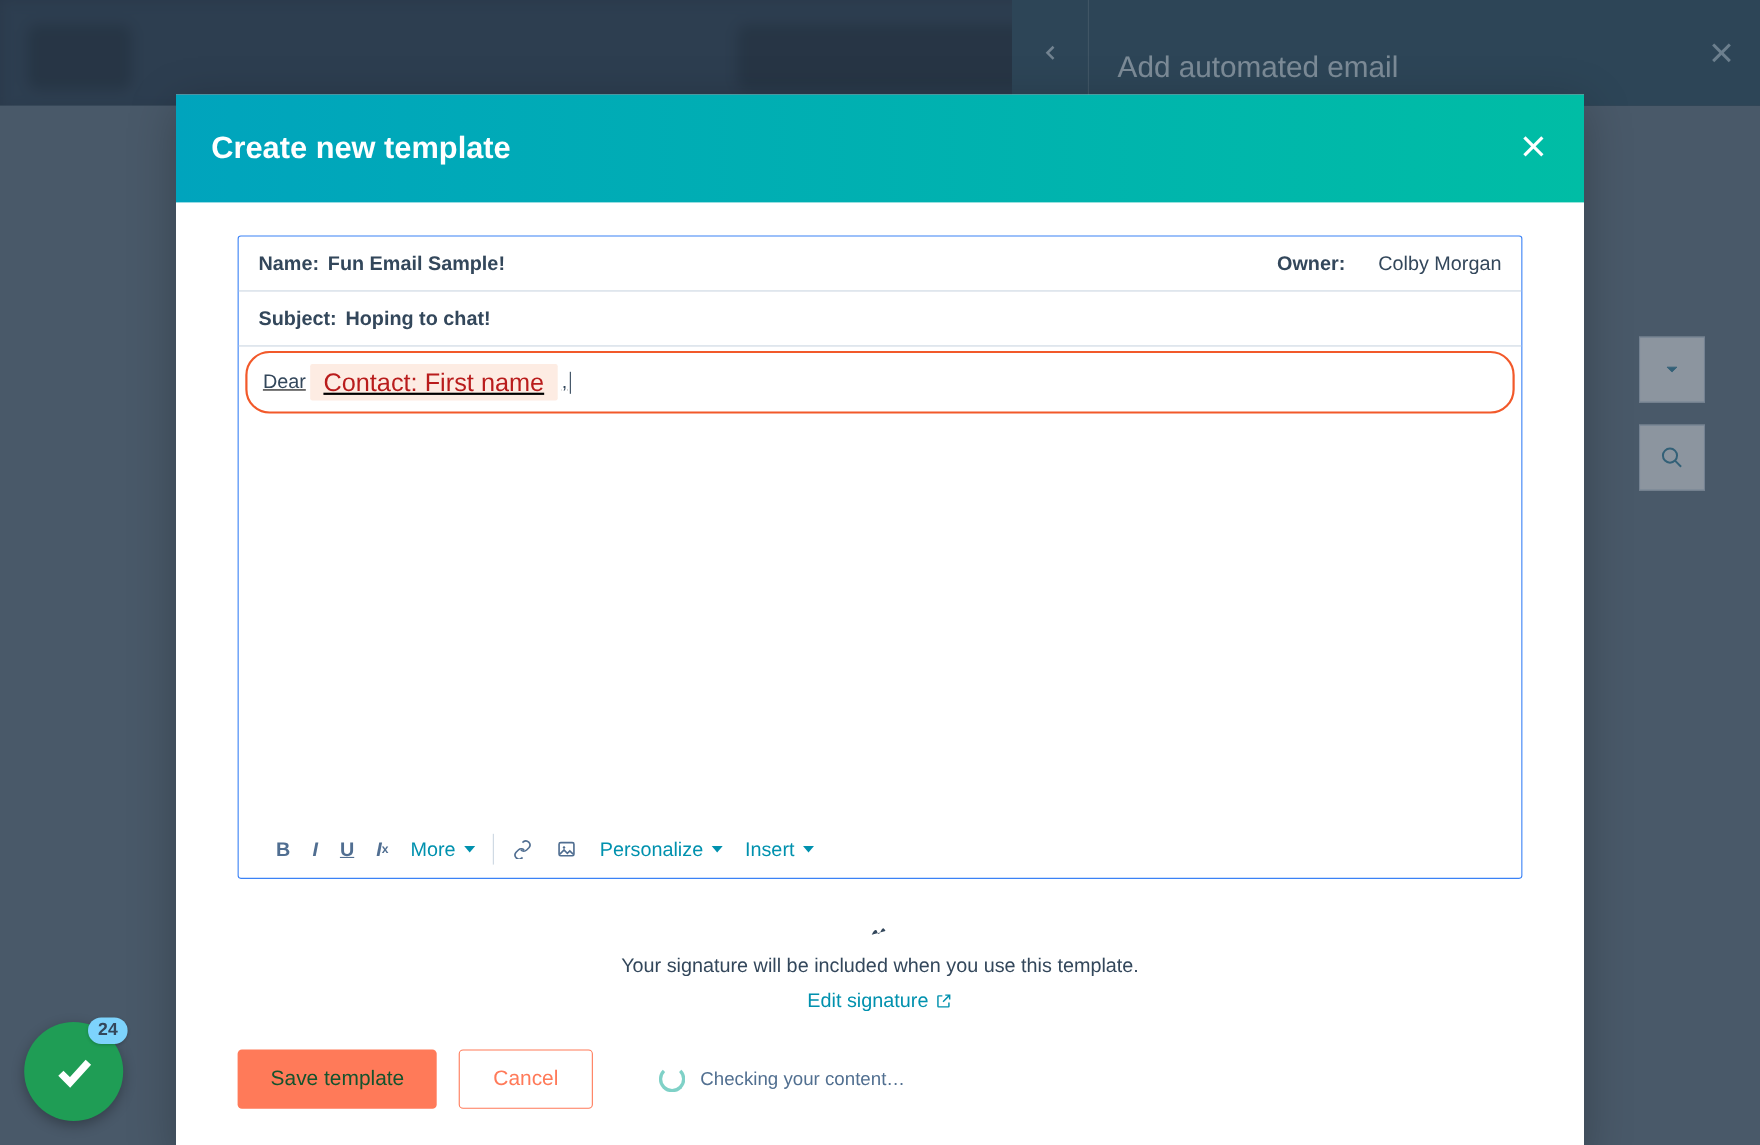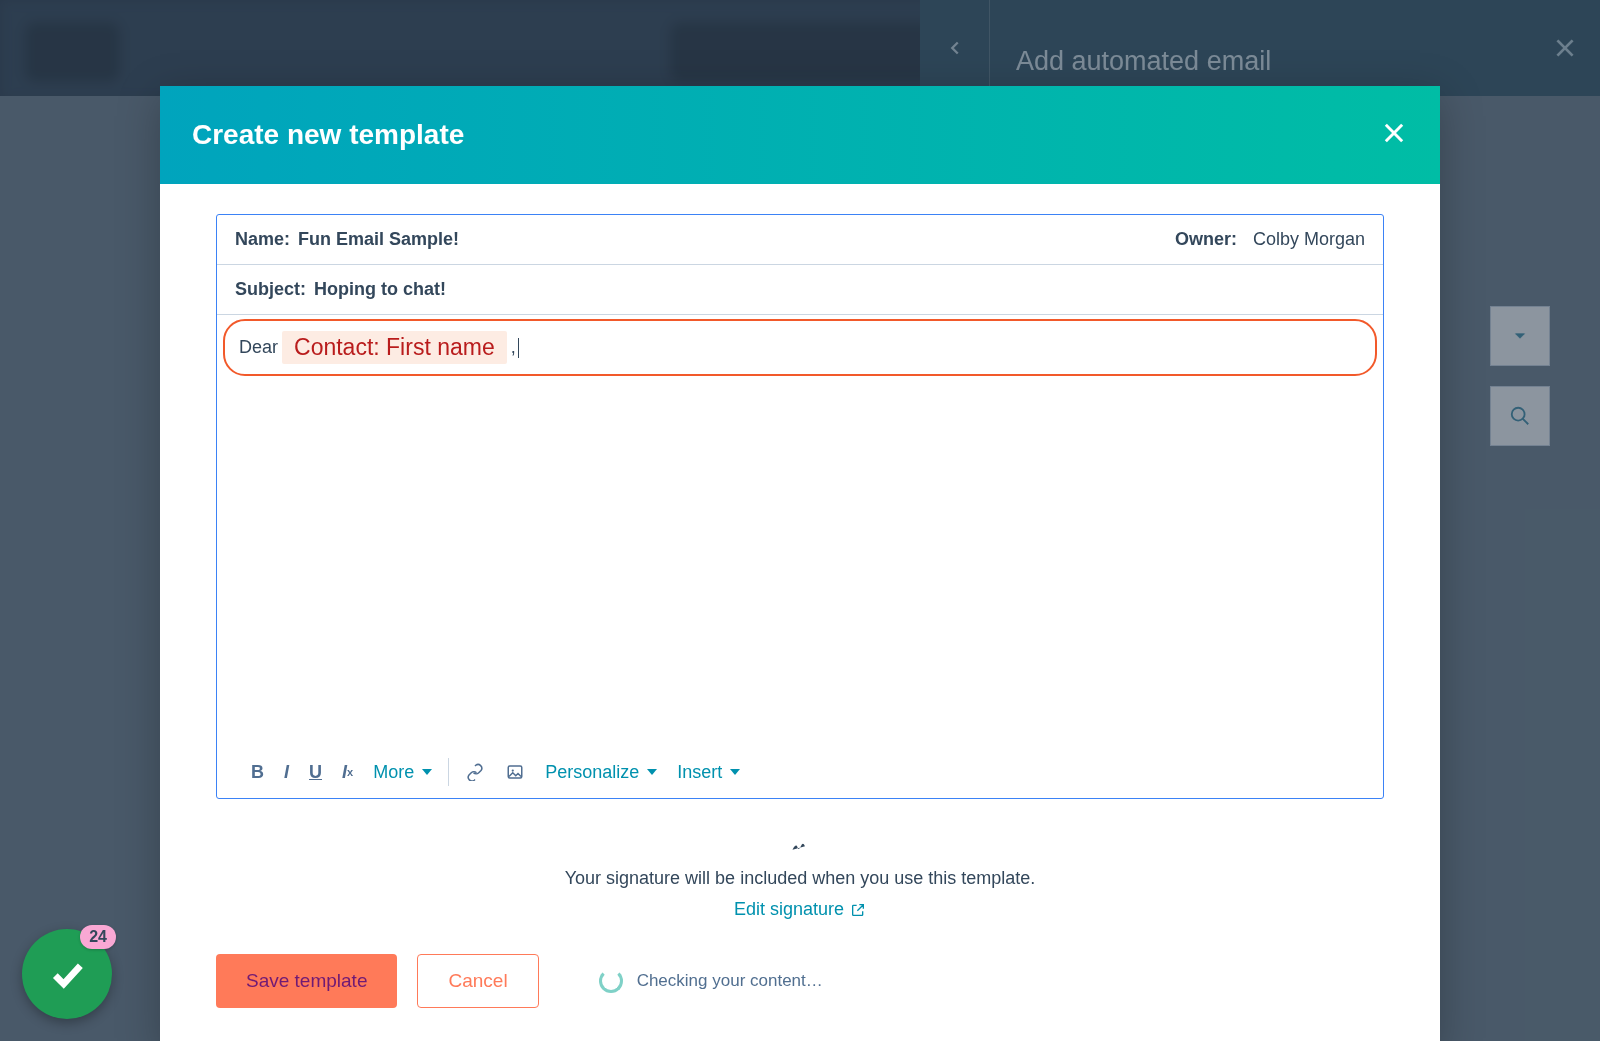--- a/index.html
+++ b/index.html
@@ -57,21 +57,21 @@
     .modal-close { cursor: pointer; }
     .modal-close svg { width: 28px; height: 28px; stroke: #fff; stroke-width: 2.5; fill: none; }
 
     .modal-body { padding: 30px 56px 40px 56px; }
 
     .form-box { border: 1px solid #3b82f6; border-radius: 3px; background: #fff; }
     .row { display: flex; align-items: center; padding: 14px 18px; border-bottom: 1px solid #cbd6e2; }
     .row:last-child { border-bottom: none; }
     .label { font-weight: 600; color: #33475b; font-size: 18px; margin-right: 8px; }
     .value { color: #33475b; font-size: 18px; flex: 1; font-weight: bold; }
-    .row-right { display: flex; align-items: center; gap: 10px; }
+    .row-right { display: flex; align-items: center; gap: 24px; }
     .owner-label { font-weight: 600; color: #33475b; font-size: 18px; margin-right: 6px; }
     .owner-val { color: #33475b; font-size: 18px; }
 
     .link-drop { color: #0091ae; font-size: 18px; font-weight: 500; display: inline-flex; align-items: center; gap: 8px; cursor: pointer; }
     .link-drop .caret { width: 0; height: 0; border-left: 5px solid transparent; border-right: 5px solid transparent; border-top: 6px solid #0091ae; }
     .link-drop svg { width: 18px; height: 18px; fill: #0091ae; }
 
     
     .editor-wrap { border: 2.5px solid #f2592a; border-radius: 22px; padding: 10px 14px; margin-top: 0; min-height: 50px; }
     .row-editor { padding: 4px 6px 0 6px; }
@@ -93,39 +93,39 @@
 
     
     .sig-line { display: flex; align-items: center; gap: 10px; margin-top: 34px; color: #33475b; font-size: 18px; flex-direction: column; }
     .sig-line .sig-icon svg { width: 20px; height: 20px; fill: #33475b; }
     .sig-link { color: #0091ae; font-weight: 500; cursor: pointer; display: inline-flex; align-items: center; gap: 6px; }
     .sig-link svg { width: 16px; height: 16px; stroke: #0091ae; fill: none; stroke-width: 2; }
 
     
     .footer { display: flex; align-items: center; gap: 20px; margin-top: 34px; }
     .btn-primary {
-      background: #ff7a59; color: #701a75; font-size: 19px; font-weight: 500;
+      background: #ff7a59; color: #14532d; font-size: 19px; font-weight: 500;
       padding: 16px 30px; border: none; border-radius: 4px; cursor: pointer;
     }
     .btn-secondary {
       background: #fff; color: #ff7a59; font-size: 19px; font-weight: 500;
       padding: 15px 30px; border: 1px solid #ff7a59; border-radius: 4px; cursor: pointer;
     }
     .checking { display: flex; align-items: center; gap: 14px; margin-left: 40px; color: #516f90; font-size: 17px; }
     .spinner { width: 24px; height: 24px; border-radius: 50%; border: 3px solid #7fd1c7; border-top-color: transparent; }
 
     
     .badge {
       position: absolute; left: 22px; bottom: 22px; width: 90px; height: 90px; border-radius: 50%;
       background: #1f9d55; display:flex; align-items:center; justify-content:center;
       box-shadow: 0 4px 12px rgba(0,0,0,0.3);
     }
     .badge svg { width: 40px; height: 40px; stroke: #fff; fill: none; stroke-width: 4; }
     .badge-count {
-      position: absolute; top: -4px; right: -4px; background: #f9a8d4; color: #33475b;
+      position: absolute; top: -4px; right: -4px; background: #7dd3fc; color: #33475b;
       font-size: 16px; font-weight: 600; border-radius: 14px; padding: 3px 9px; box-shadow: 0 1px 3px rgba(0,0,0,0.2);
     }
   </style>
 </head>
 <body>
 
 <div class="bg">
   <div class="bg-top">
     <div class="blur-pill-left"></div>
     <div class="blur-pill-mid"></div>
@@ -183,21 +183,21 @@
           <span class="owner-label">Owner:</span>
           <span class="owner-val">Colby Morgan</span>
         </div>
       </div>
 
       <div class="row">
         <span class="label">Subject:</span>
         <span class="value">Hoping to chat!</span>
       </div>
 
-      <div class="row row-editor" style="border-bottom:none;">
+      <div class="row row-editor" style="border-bottom:none;text-decoration:underline;">
         <div class="editor-wrap" style="flex:1;">
           <div class="editor-content">
             <span>Dear </span>
             <span class="token">Contact: First name</span>
             <span>,</span>
             <span class="caret-blink"></span>
           </div>
         </div>
       </div>
 

